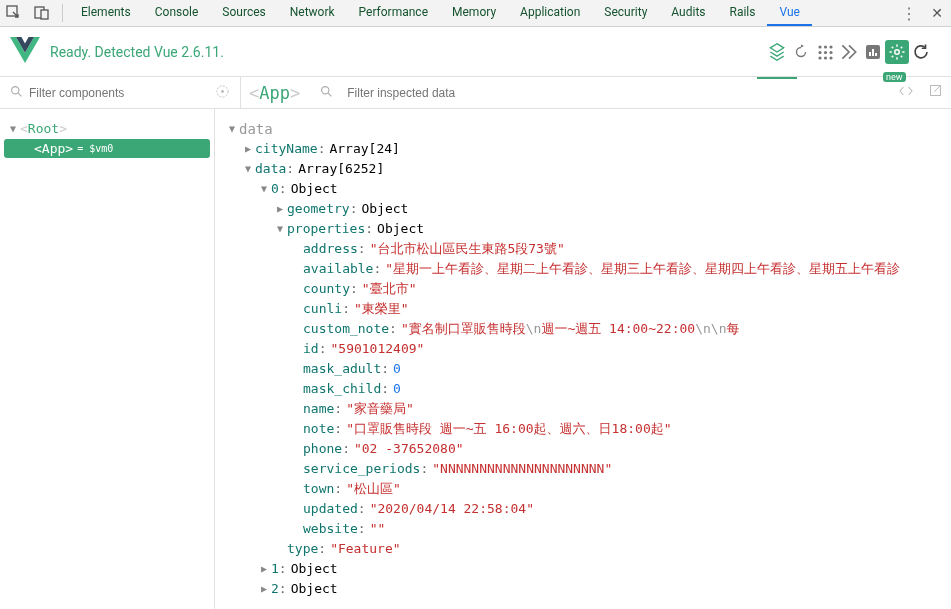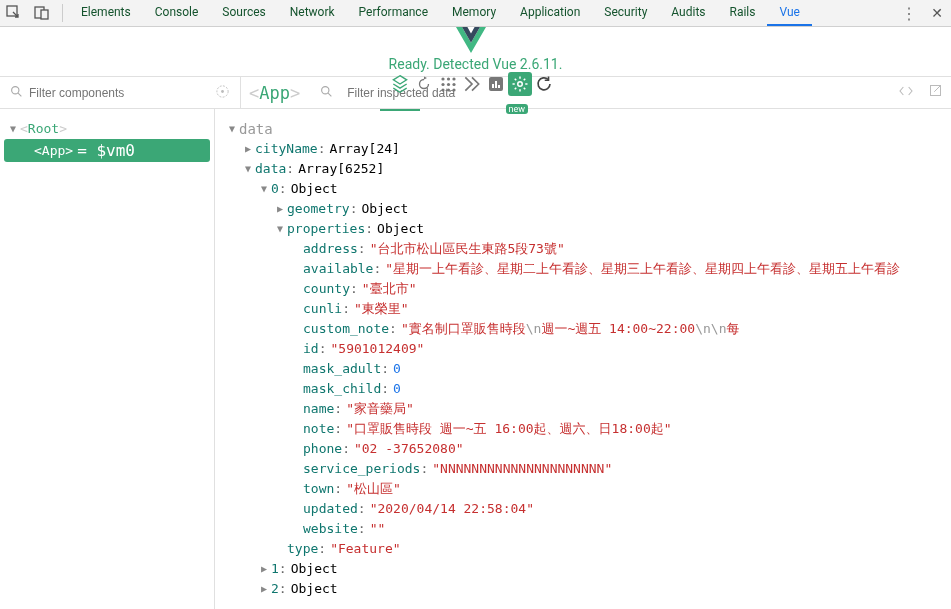--- a/index.html
+++ b/index.html
@@ -9,21 +9,21 @@
 .topbar { display: flex; align-items: center; height: 27px; border-bottom: 1px solid #d0d0d0; background: #f3f3f3; }
 .topbar .icon-btn { width: 28px; height: 27px; display: flex; align-items: center; justify-content: center; cursor: pointer; color: #555; }
 .topbar .tabs { display: flex; flex: 1; height: 100%; }
 .topbar .tab { padding: 0 12px; display: flex; align-items: center; color: #14532d; cursor: pointer; border-bottom: 2px solid transparent; }
 .topbar .tab.active { color: #1a73e8; border-bottom-color: #1a73e8; }
 .topbar .right-icons { display:flex; align-items:center; }
 .vdots-icon { width: 28px; display:flex; justify-content:center; color:#777; cursor:pointer; font-size:16px; }
 .close-icon { width: 28px; display:flex; justify-content:center; color:#555; cursor:pointer; font-size:14px; }
 
 
-.vue-bar { display: flex; align-items: center; height: 50px; border-bottom: 1px solid #e0e0e0; padding: 0 10px; flex-direction: column; }
+.vue-bar { display: flex; align-items: center; height: 50px; border-bottom: 1px solid #e0e0e0; padding: 0 10px; }
 .vue-logo { width: 30px; height: 30px; position:relative; margin-right:10px; }
 .vue-status { color: #3ba776; font-size: 14px; }
 .vue-bar .spacer { flex: 1; }
 .vue-bar .tool-icons { display:flex; align-items:center; padding-right: 8px; }
 .tool-ic { width: 24px; height: 24px; display:flex; align-items:center; justify-content:center; color:#777; cursor:pointer; position:relative; }
 .tool-ic.active-green { color:#3ba776; }
 .tool-ic.active-green::after { content:""; position:absolute; bottom:-15px; height:2px; left:-8px; right:-8px; background:#3ba776; }
 .tool-ic.highlight { background:#3ba776; color:#fff; border-radius:3px; padding:2px; }
 .badge-new { position:absolute; bottom:-18px; left:-2px; font-size:9px; background:#3ba776; color:#fff; border-radius:3px; padding:0 3px; }
 .refresh-ic { color:#444; }
@@ -42,21 +42,21 @@
 
 
 .main { display:flex; height: calc(609px - 27px - 50px - 32px); }
 .tree-panel { width: 215px; border-right:1px solid #e0e0e0; padding: 10px 4px; font-family: Menlo, Consolas, monospace; font-size: 13px; }
 .tree-row { display:flex; align-items:center; padding: 2px 6px; cursor:pointer; white-space:nowrap; }
 .tree-row .arrow { width:10px; color:#888; font-size:10px; }
 .tree-row .tag { color:#3ba776; }
 .tree-row .angle { color:#ccc; }
 .tree-row.selected { background:#3ba776; border-radius:3px; margin: 1px 0; }
 .tree-row.selected .tag, .tree-row.selected .angle, .tree-row.selected .arrow, .tree-row.selected .eq { color:#fff; }
-.tree-row .eq { color:#888; margin-left:4px; font-size:16px; }
+.tree-row .eq { color:#888; margin-left:4px; font-size:10px; }
 .indent1 { padding-left: 30px; }
 
 
 .inspect-panel { flex:1; overflow:auto; padding: 10px 8px 10px 12px; font-family: Menlo, Consolas, monospace; font-size: 13px; line-height: 20px; white-space:nowrap; }
 .row { display:flex; align-items:center; }
 .arrow2 { display:inline-block; width:10px; color:#888; font-size:10px; text-align:center; margin-right:2px; }
 .key { color:#0f766e; }
 .colon { color:#666; margin-right:4px; }
 .type { color:#000000; }
 .str { color:#c62f2f; }

